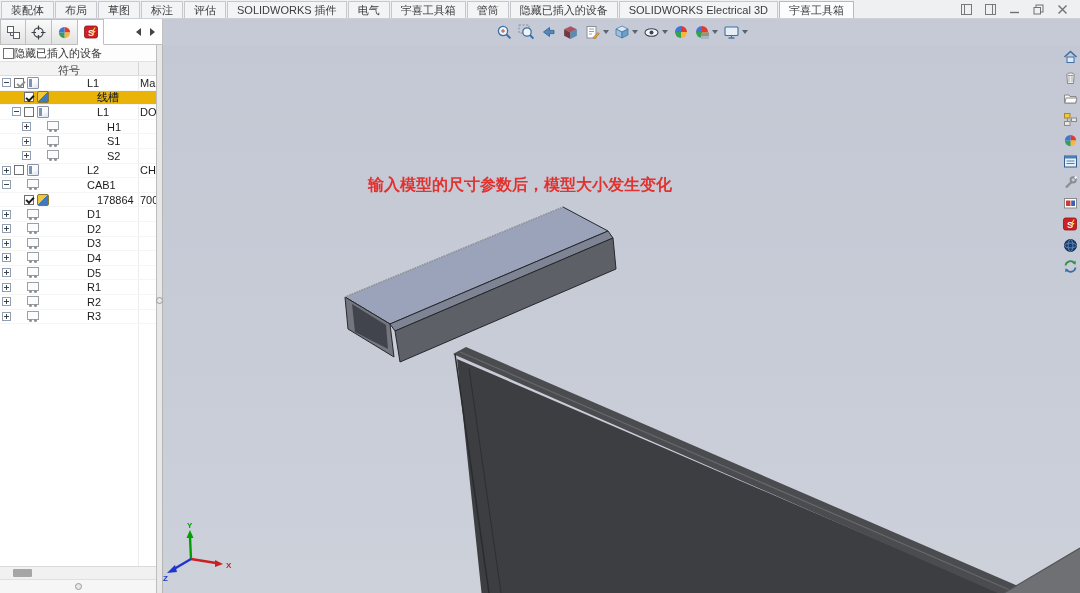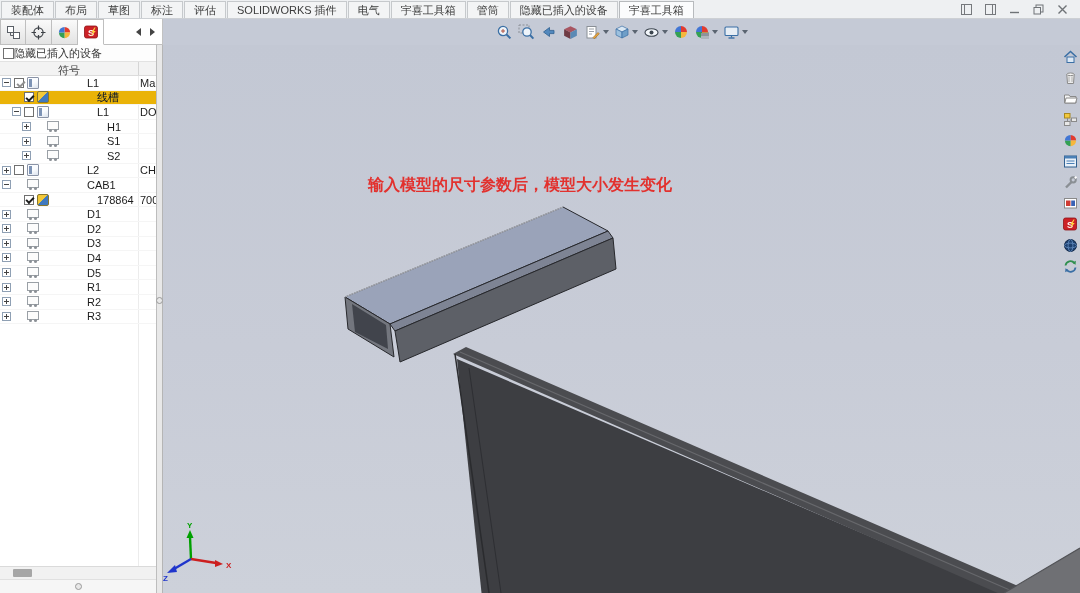--- a/index.html
+++ b/index.html
@@ -152,20 +152,23 @@
       </div>
 
       <div class="rtab">
         <span>管筒</span>
       </div>
 
       <div class="rtab">
         <span>隐藏已插入的设备</span>
       </div>
 
+      <div class="rtab">
+        <span>SOLIDWORKS Electrical 3D</span>
+      </div>
 
       <div class="rtab active">
         <span>宇喜工具箱</span>
       </div>
 
     <div class="win-controls">
       <span>
           <svg width="11" height="11" viewBox="0 0 11 11">
             <rect x="0.5" y="0.5" width="10" height="10" fill="none" stroke="#76797d"></rect>
             <line x1="3.5" y1="0.5" x2="3.5" y2="10.5" stroke="#76797d"></line>

